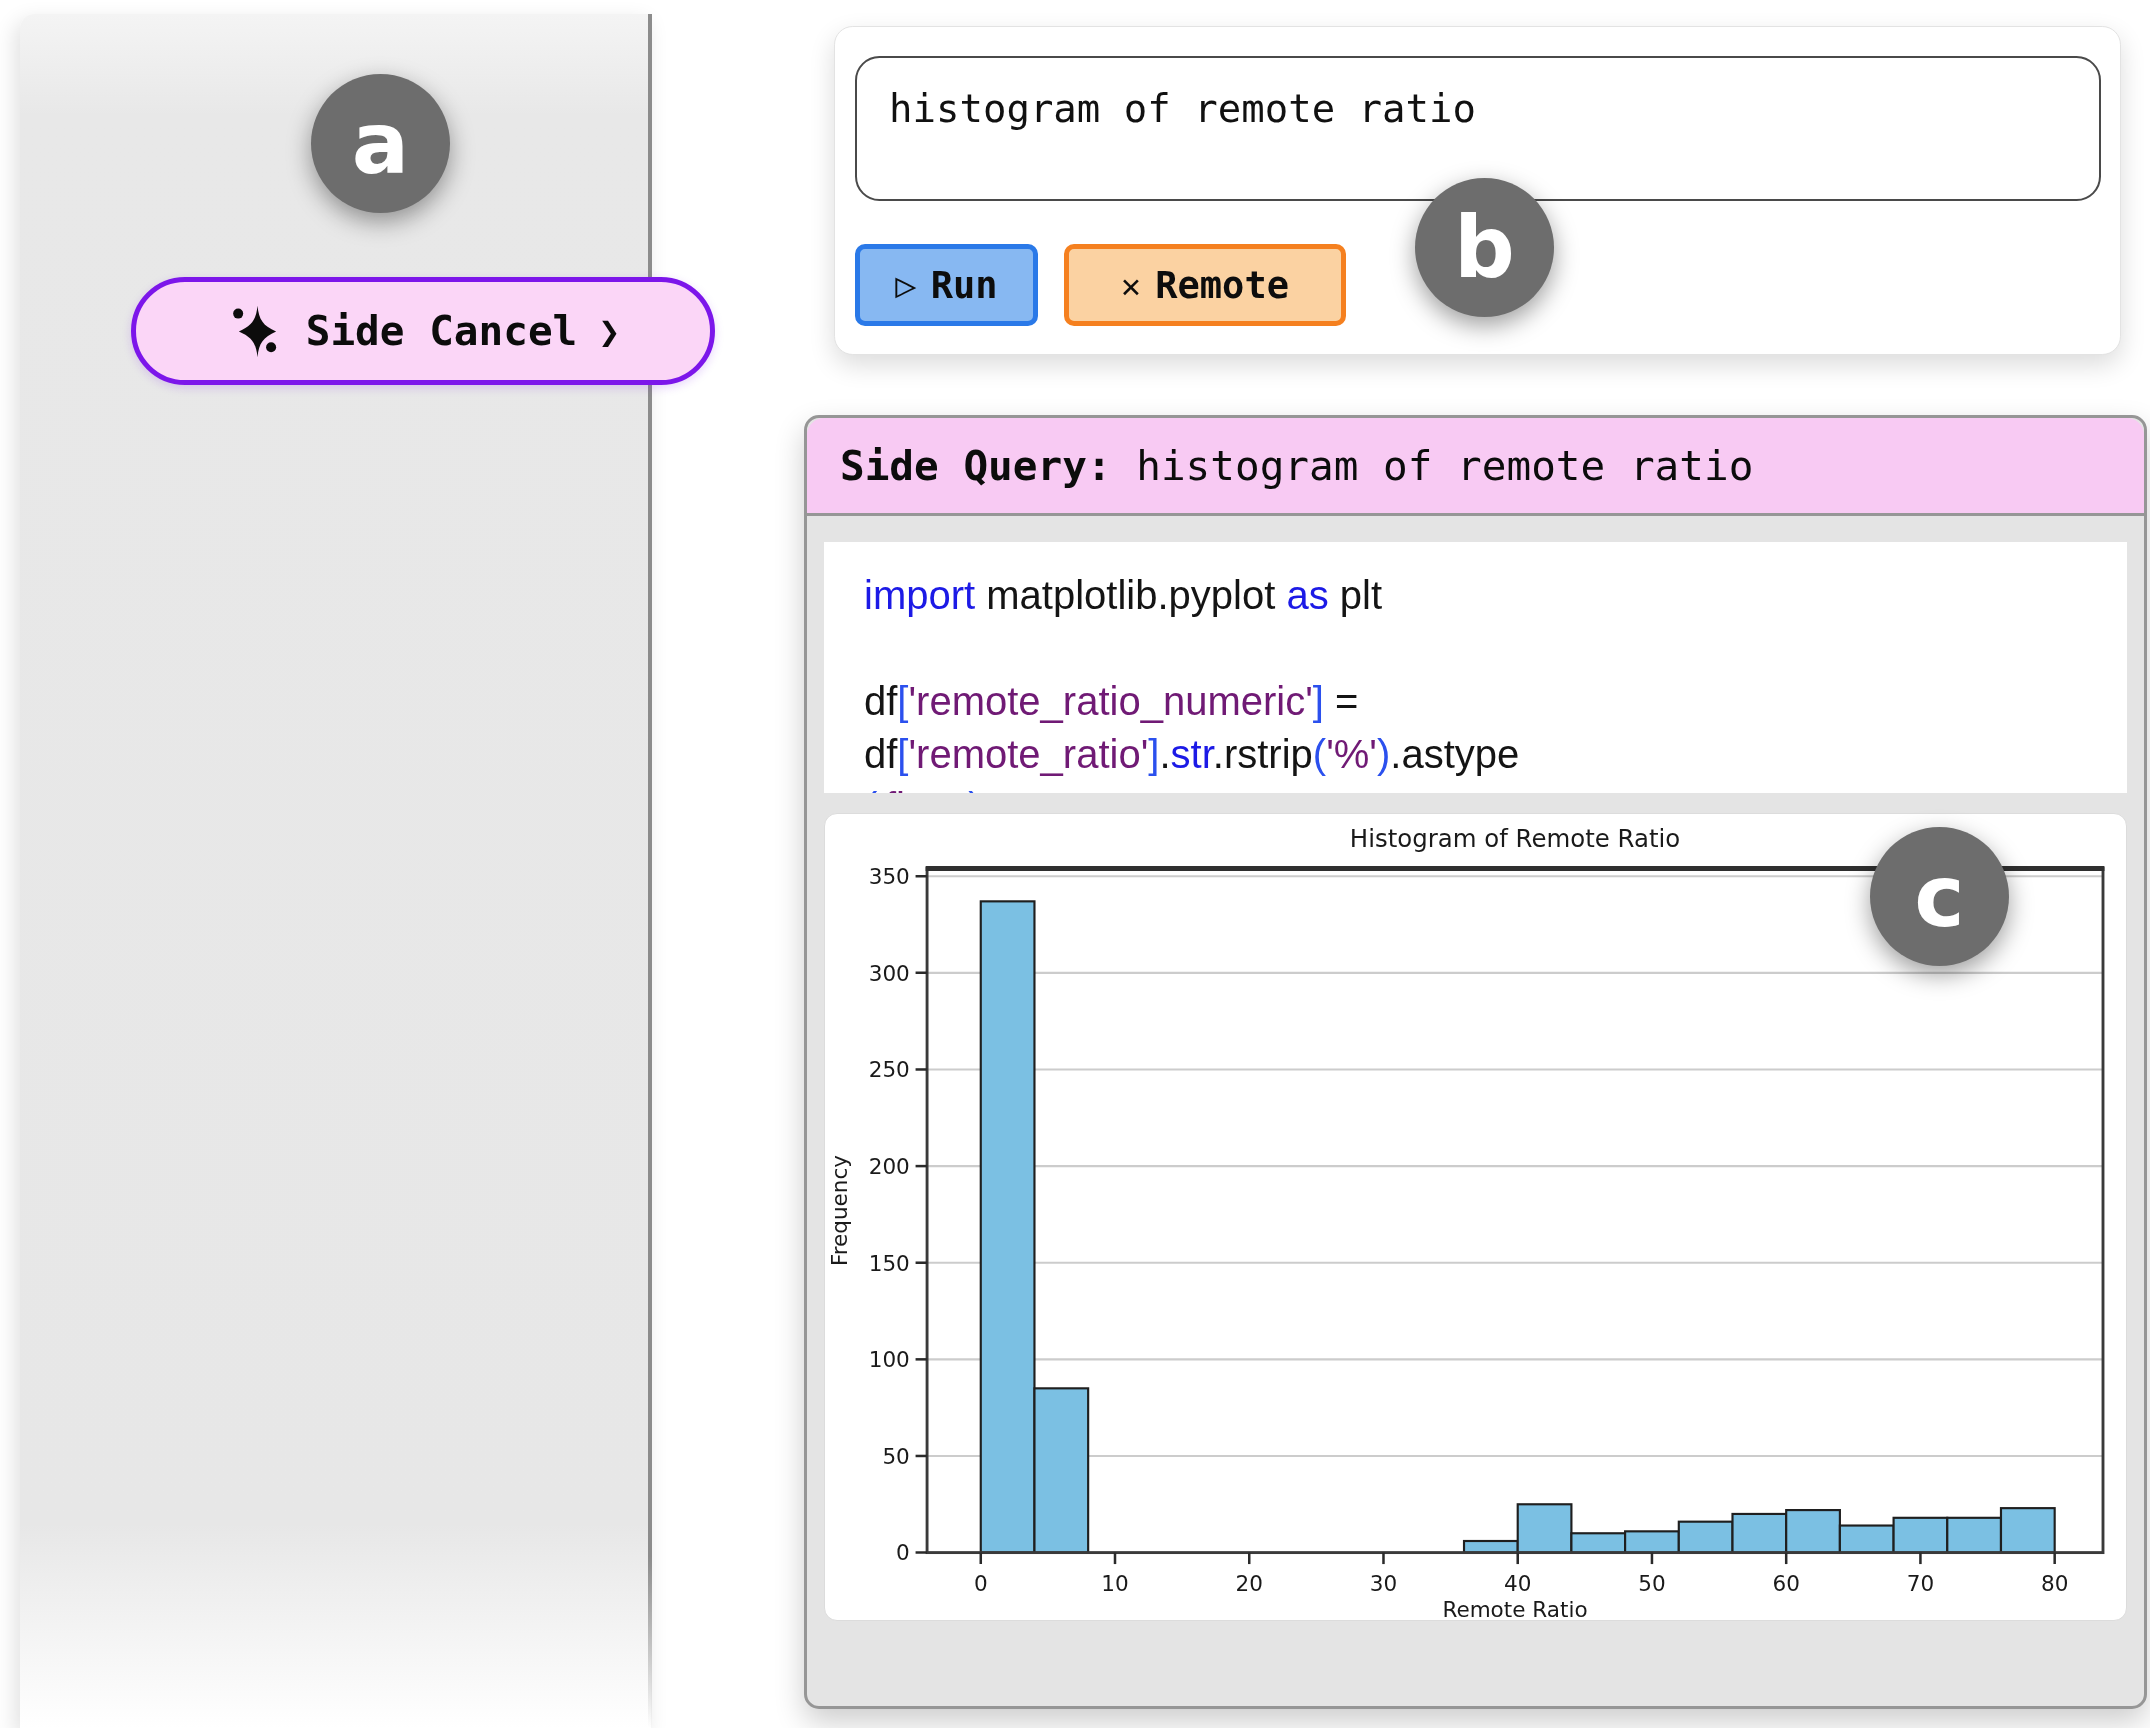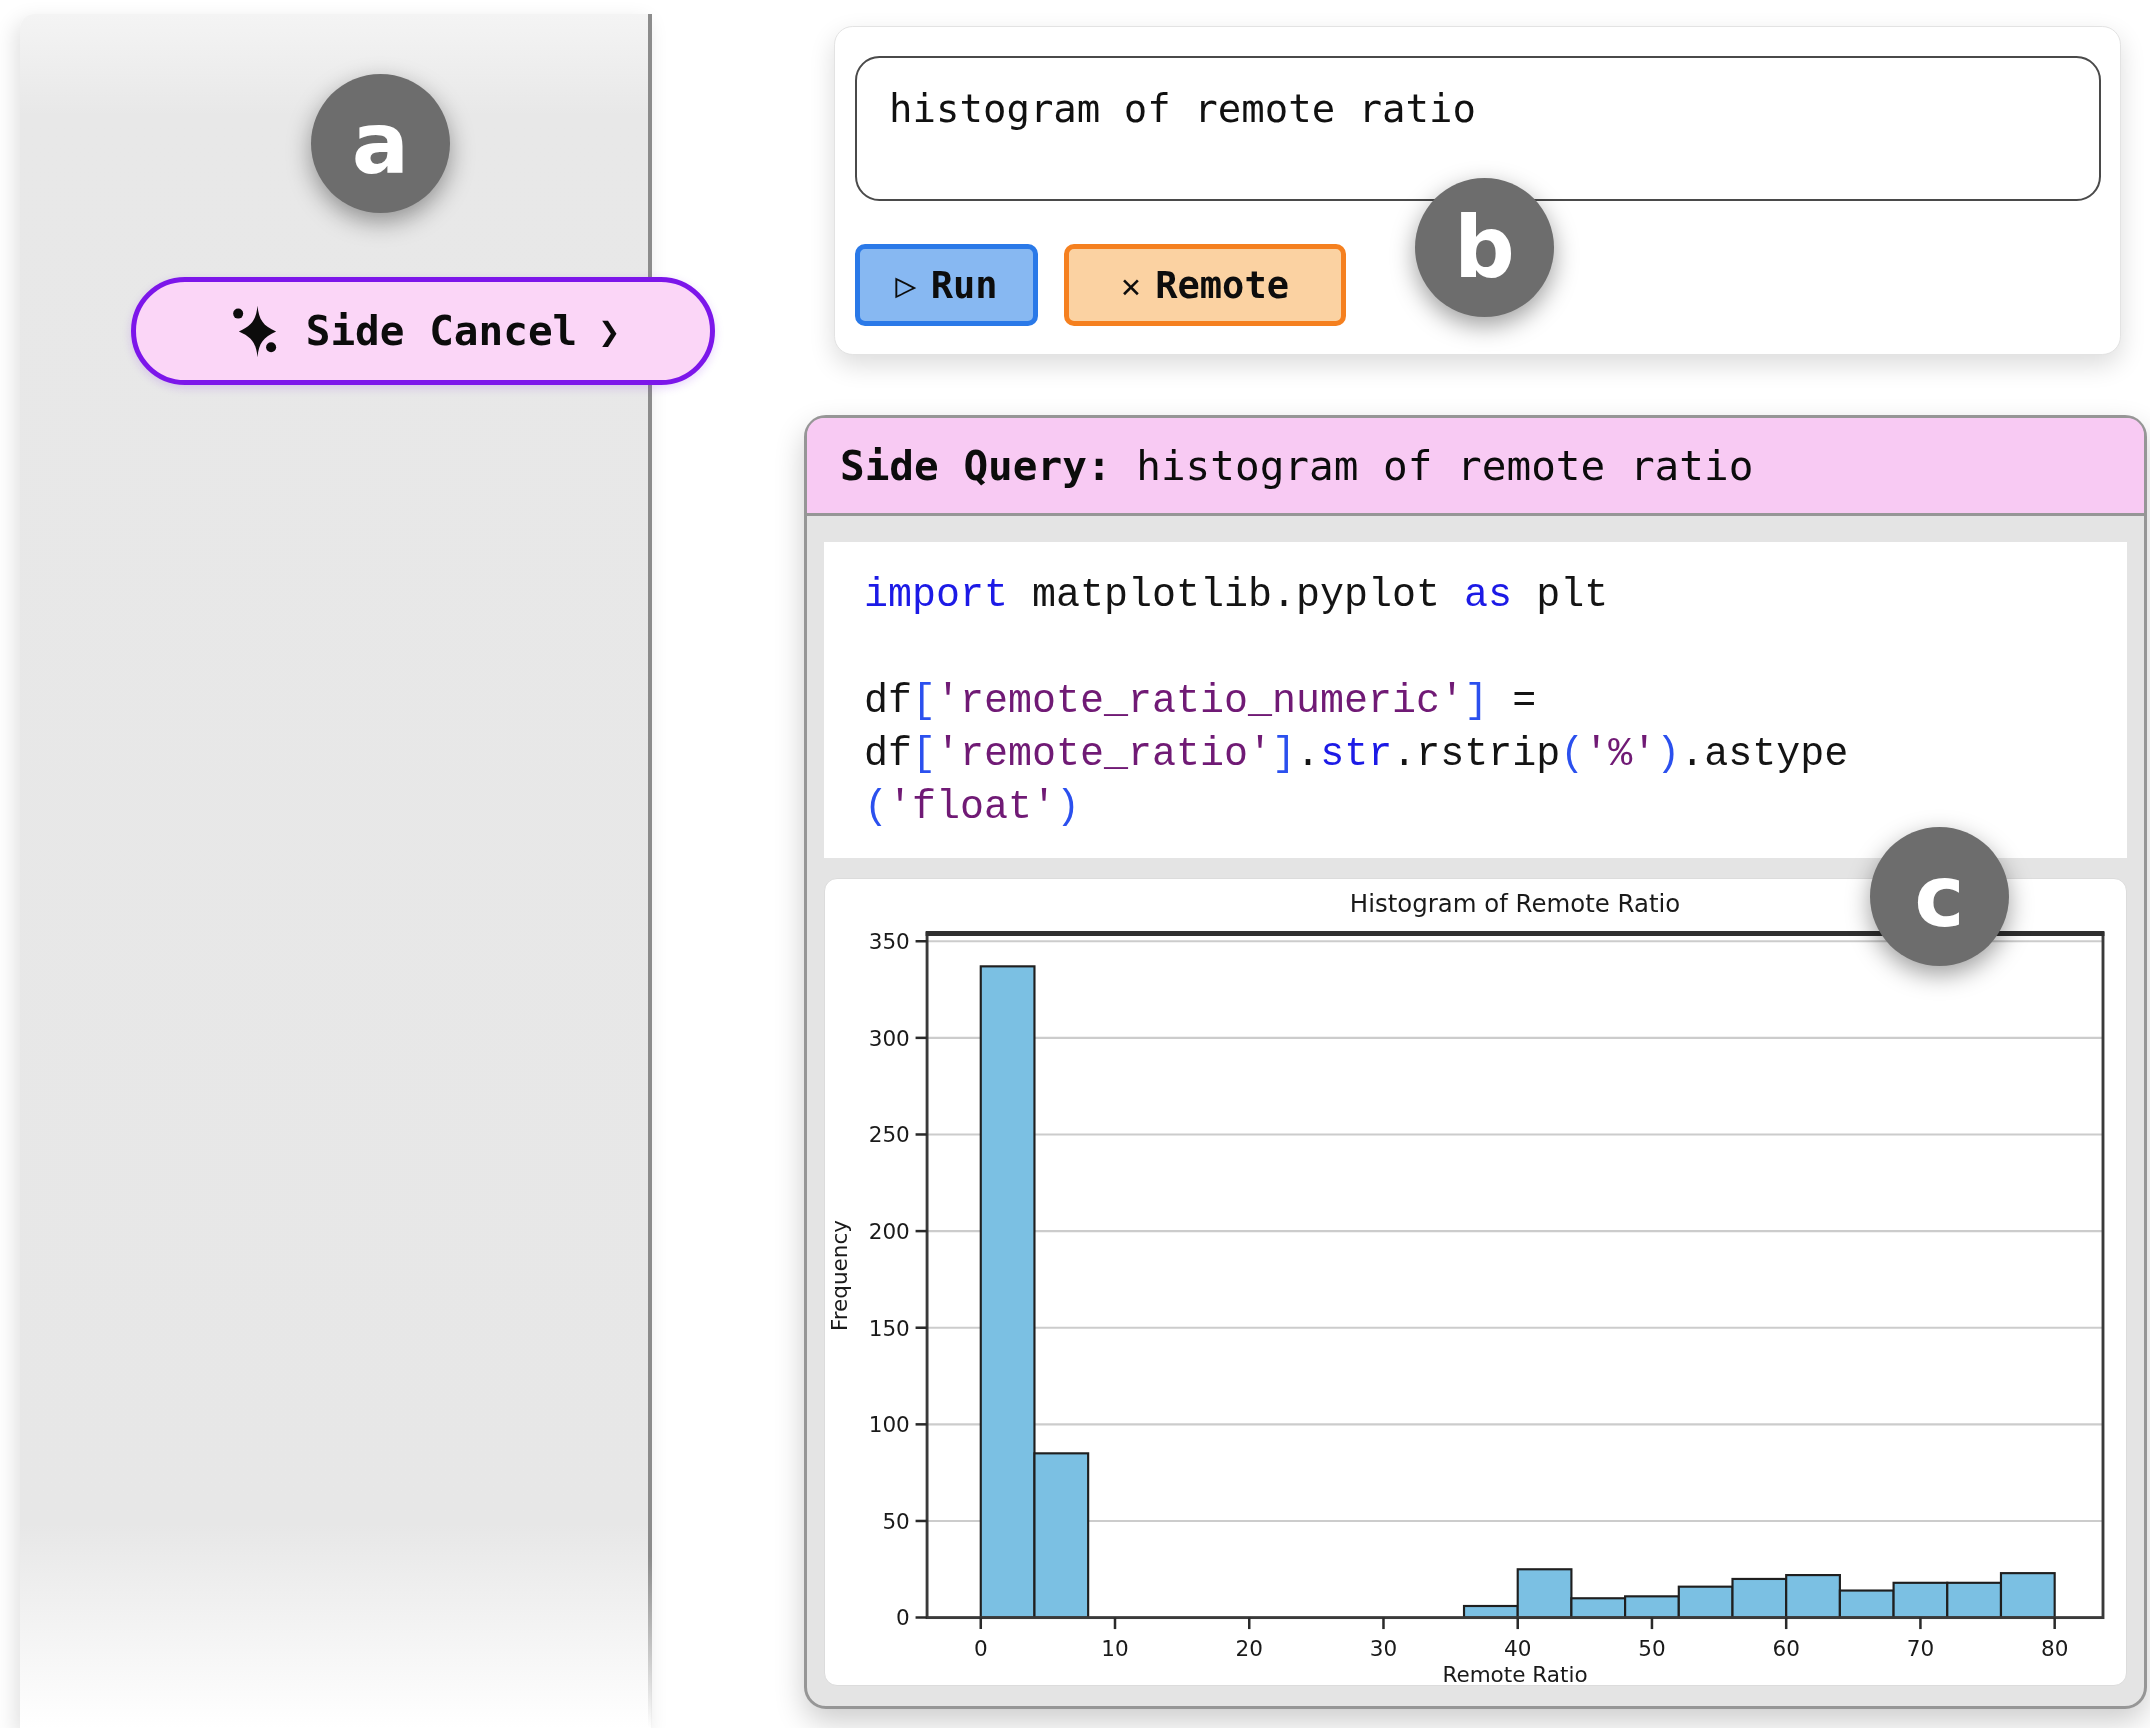--- a/index.html
+++ b/index.html
@@ -41,28 +41,28 @@
   .qbtn { position:absolute; top:217px; height:82px; border-radius:10px;
     display:flex; align-items:center; justify-content:center; gap:14.4px;
     font-family:"DejaVu Sans Mono", monospace; font-size:37px; font-weight:bold; color:#0d0d0d; cursor:pointer; }
   #run-btn { left:20px; width:183px; background:#87b8f2; border:5px solid #2a79e8; }
   #run-btn .bicon { font-size:35px; font-weight:normal; }
   #cancel-btn { left:229px; width:282px; background:#fbd2a2; border:5px solid #f5801f; }
   #cancel-btn .bicon { font-size:33px; }
 
   
   #result-card { left:804px; top:415px; width:1343px; height:1294px; background:#e4e4e4;
-    border:3.6px solid #969696; border-radius:22px; box-shadow:0 13px 30px rgba(0,0,0,0.20); z-index:3; }
+    border:3.6px solid #969696; border-radius:15px; box-shadow:0 13px 30px rgba(0,0,0,0.20); z-index:3; }
   #result-header { height:98px; background:#f8caf3; border-bottom:3.6px solid #969696;
     border-radius:17px 17px 0 0; display:flex; align-items:center; padding:0 33px;
     font-family:"DejaVu Sans Mono", monospace; font-size:41px; color:#0c0c0c; white-space:pre; }
   #result-header .hdr-prefix { font-weight:bold; }
   #code-block { margin:26px 17px 0 17px; background:#ffffff; padding:27px 40px 23px 40px;
-    font-family:Liberation Mono, monospace; font-size:40px; line-height:53px; color:#141414;
-    white-space:pre; overflow:hidden; height:316px; }
+    font-family:Liberation Sans, sans-serif; font-size:40px; line-height:53px; color:#141414;
+    white-space:pre; overflow:hidden; height:251px; }
   .c-kw  { color:#1c1ae6; }
   .c-pun { color:#2b50ee; }
   .c-str { color:#701a75; }
   .c-pl  { color:#141414; }
 
   #chart-panel { margin:20px 17px 0 17px; height:808px; background:#ffffff;
     border:0.7px solid #dcdcdc; border-radius:13px; overflow:hidden; }
   #chart-svg { width:100%; height:100%; display:block; }
 </style>
 </head>

